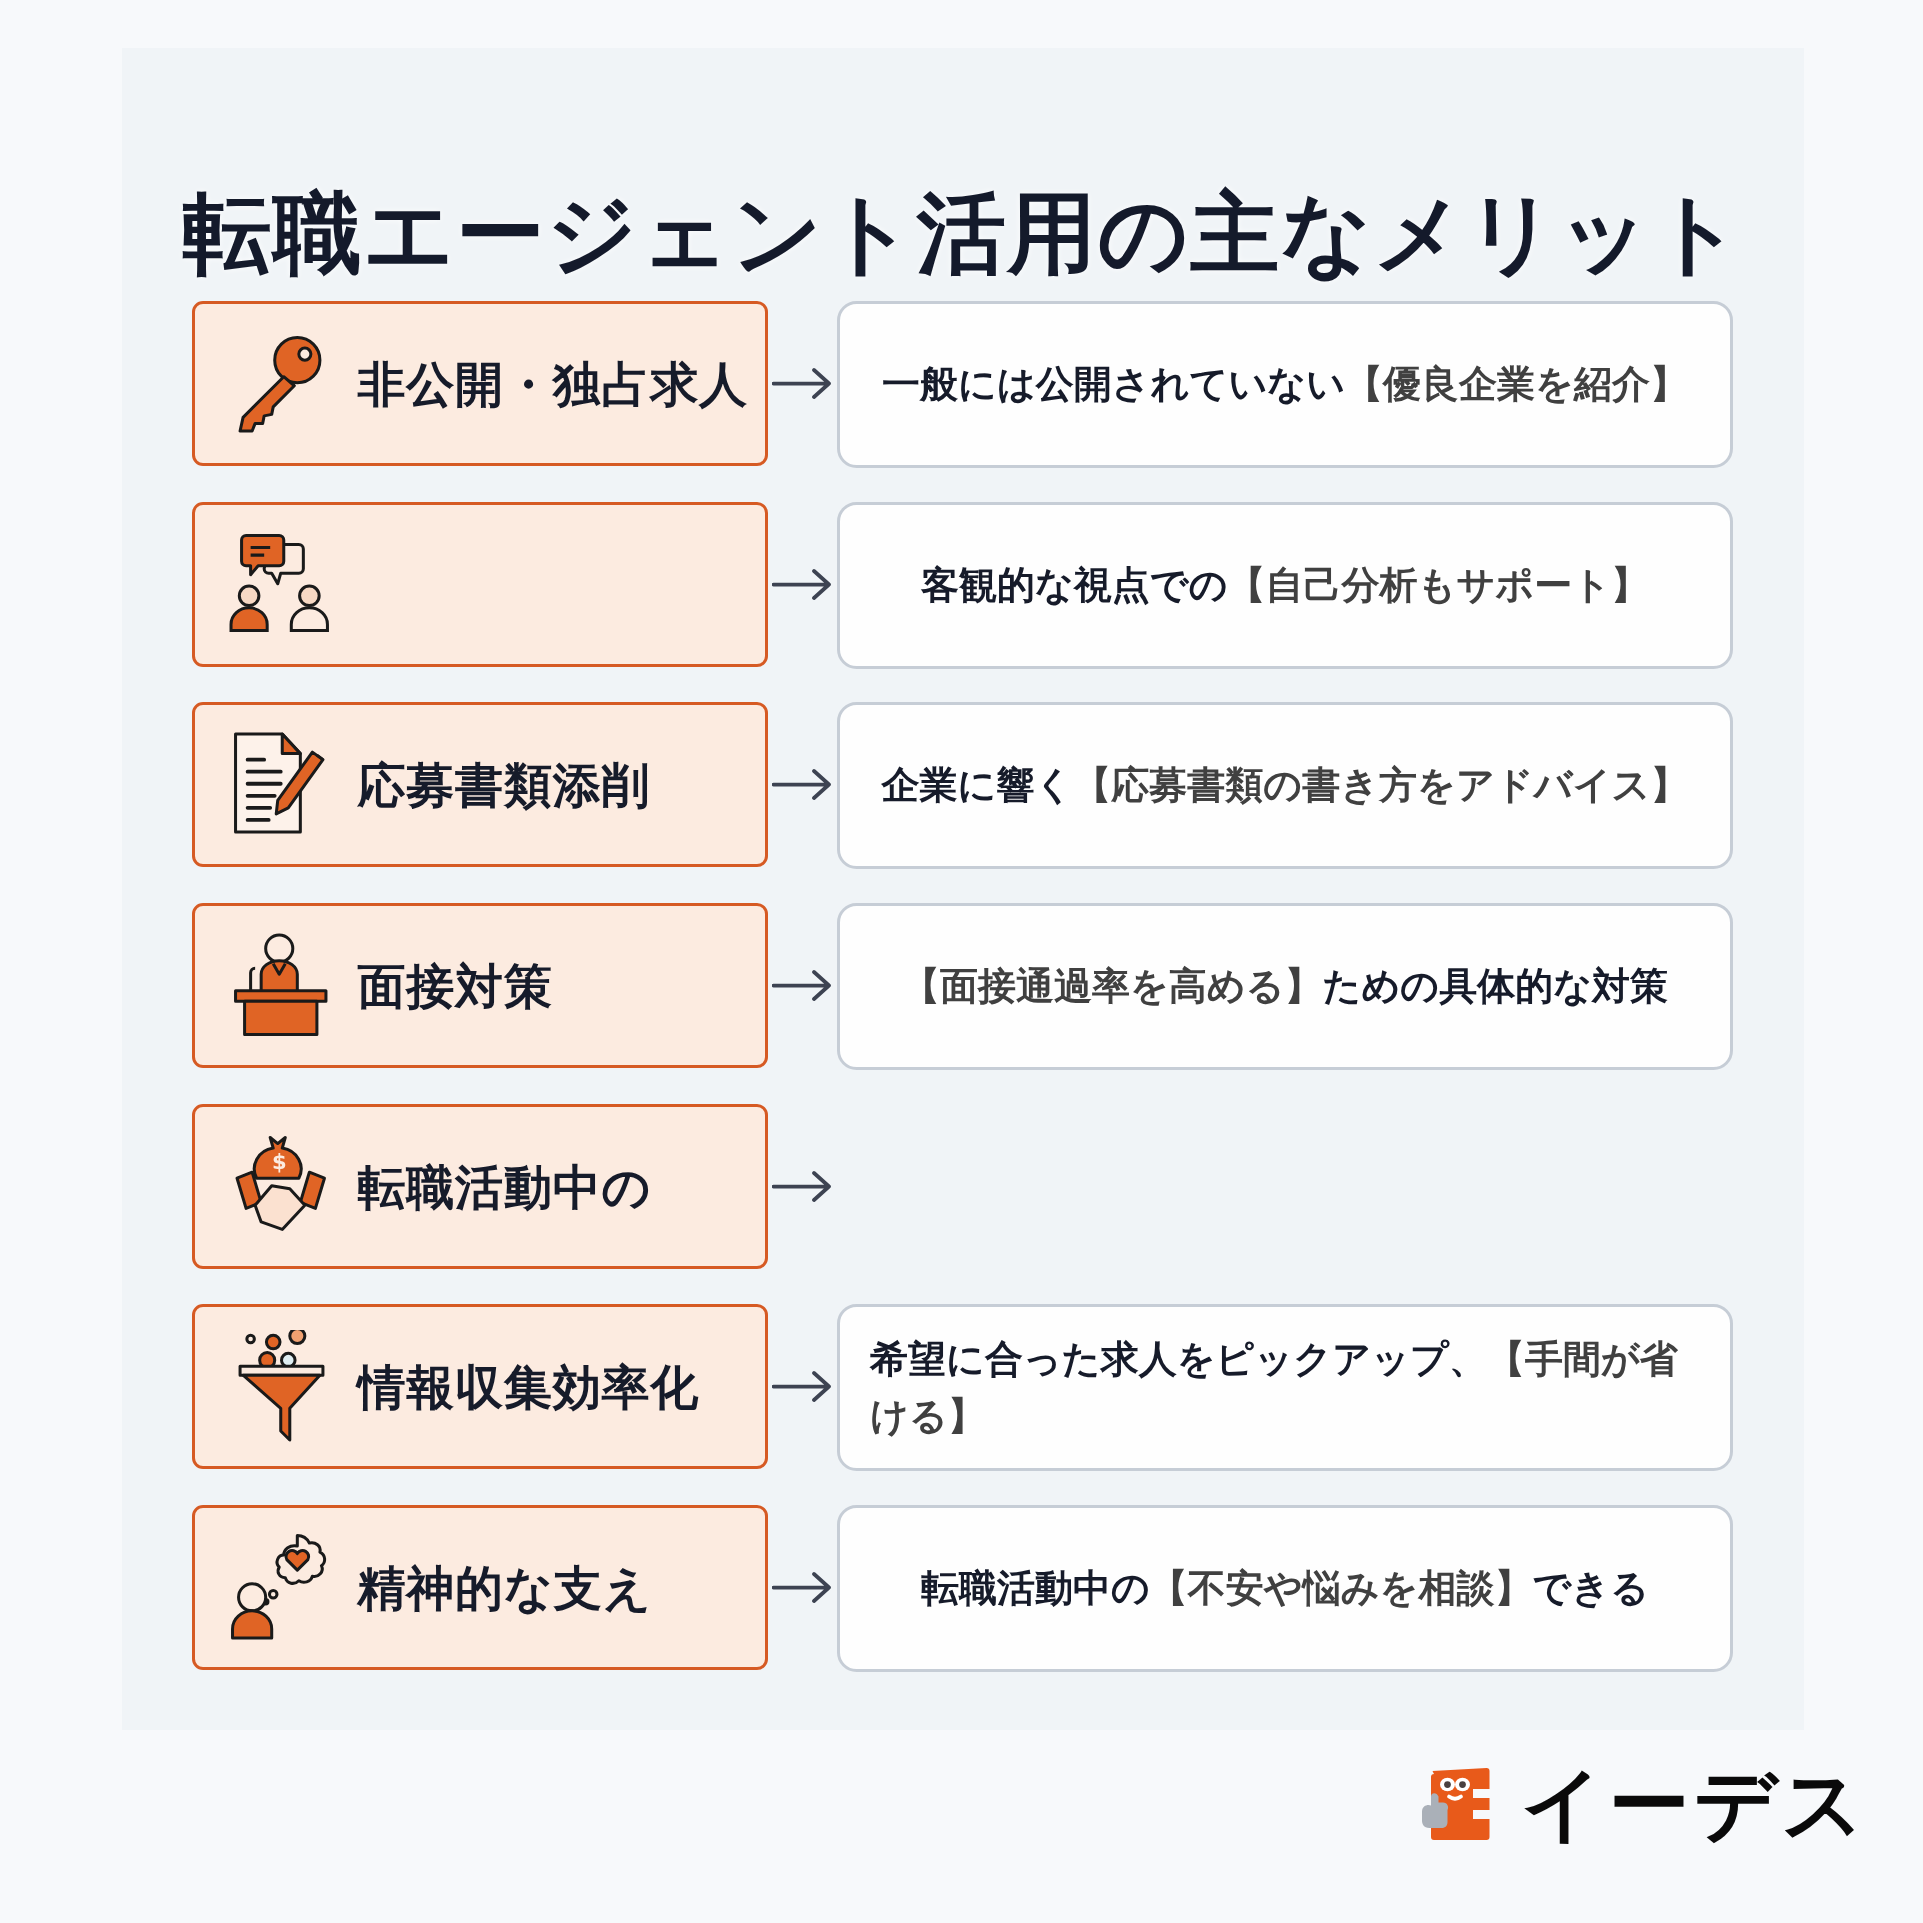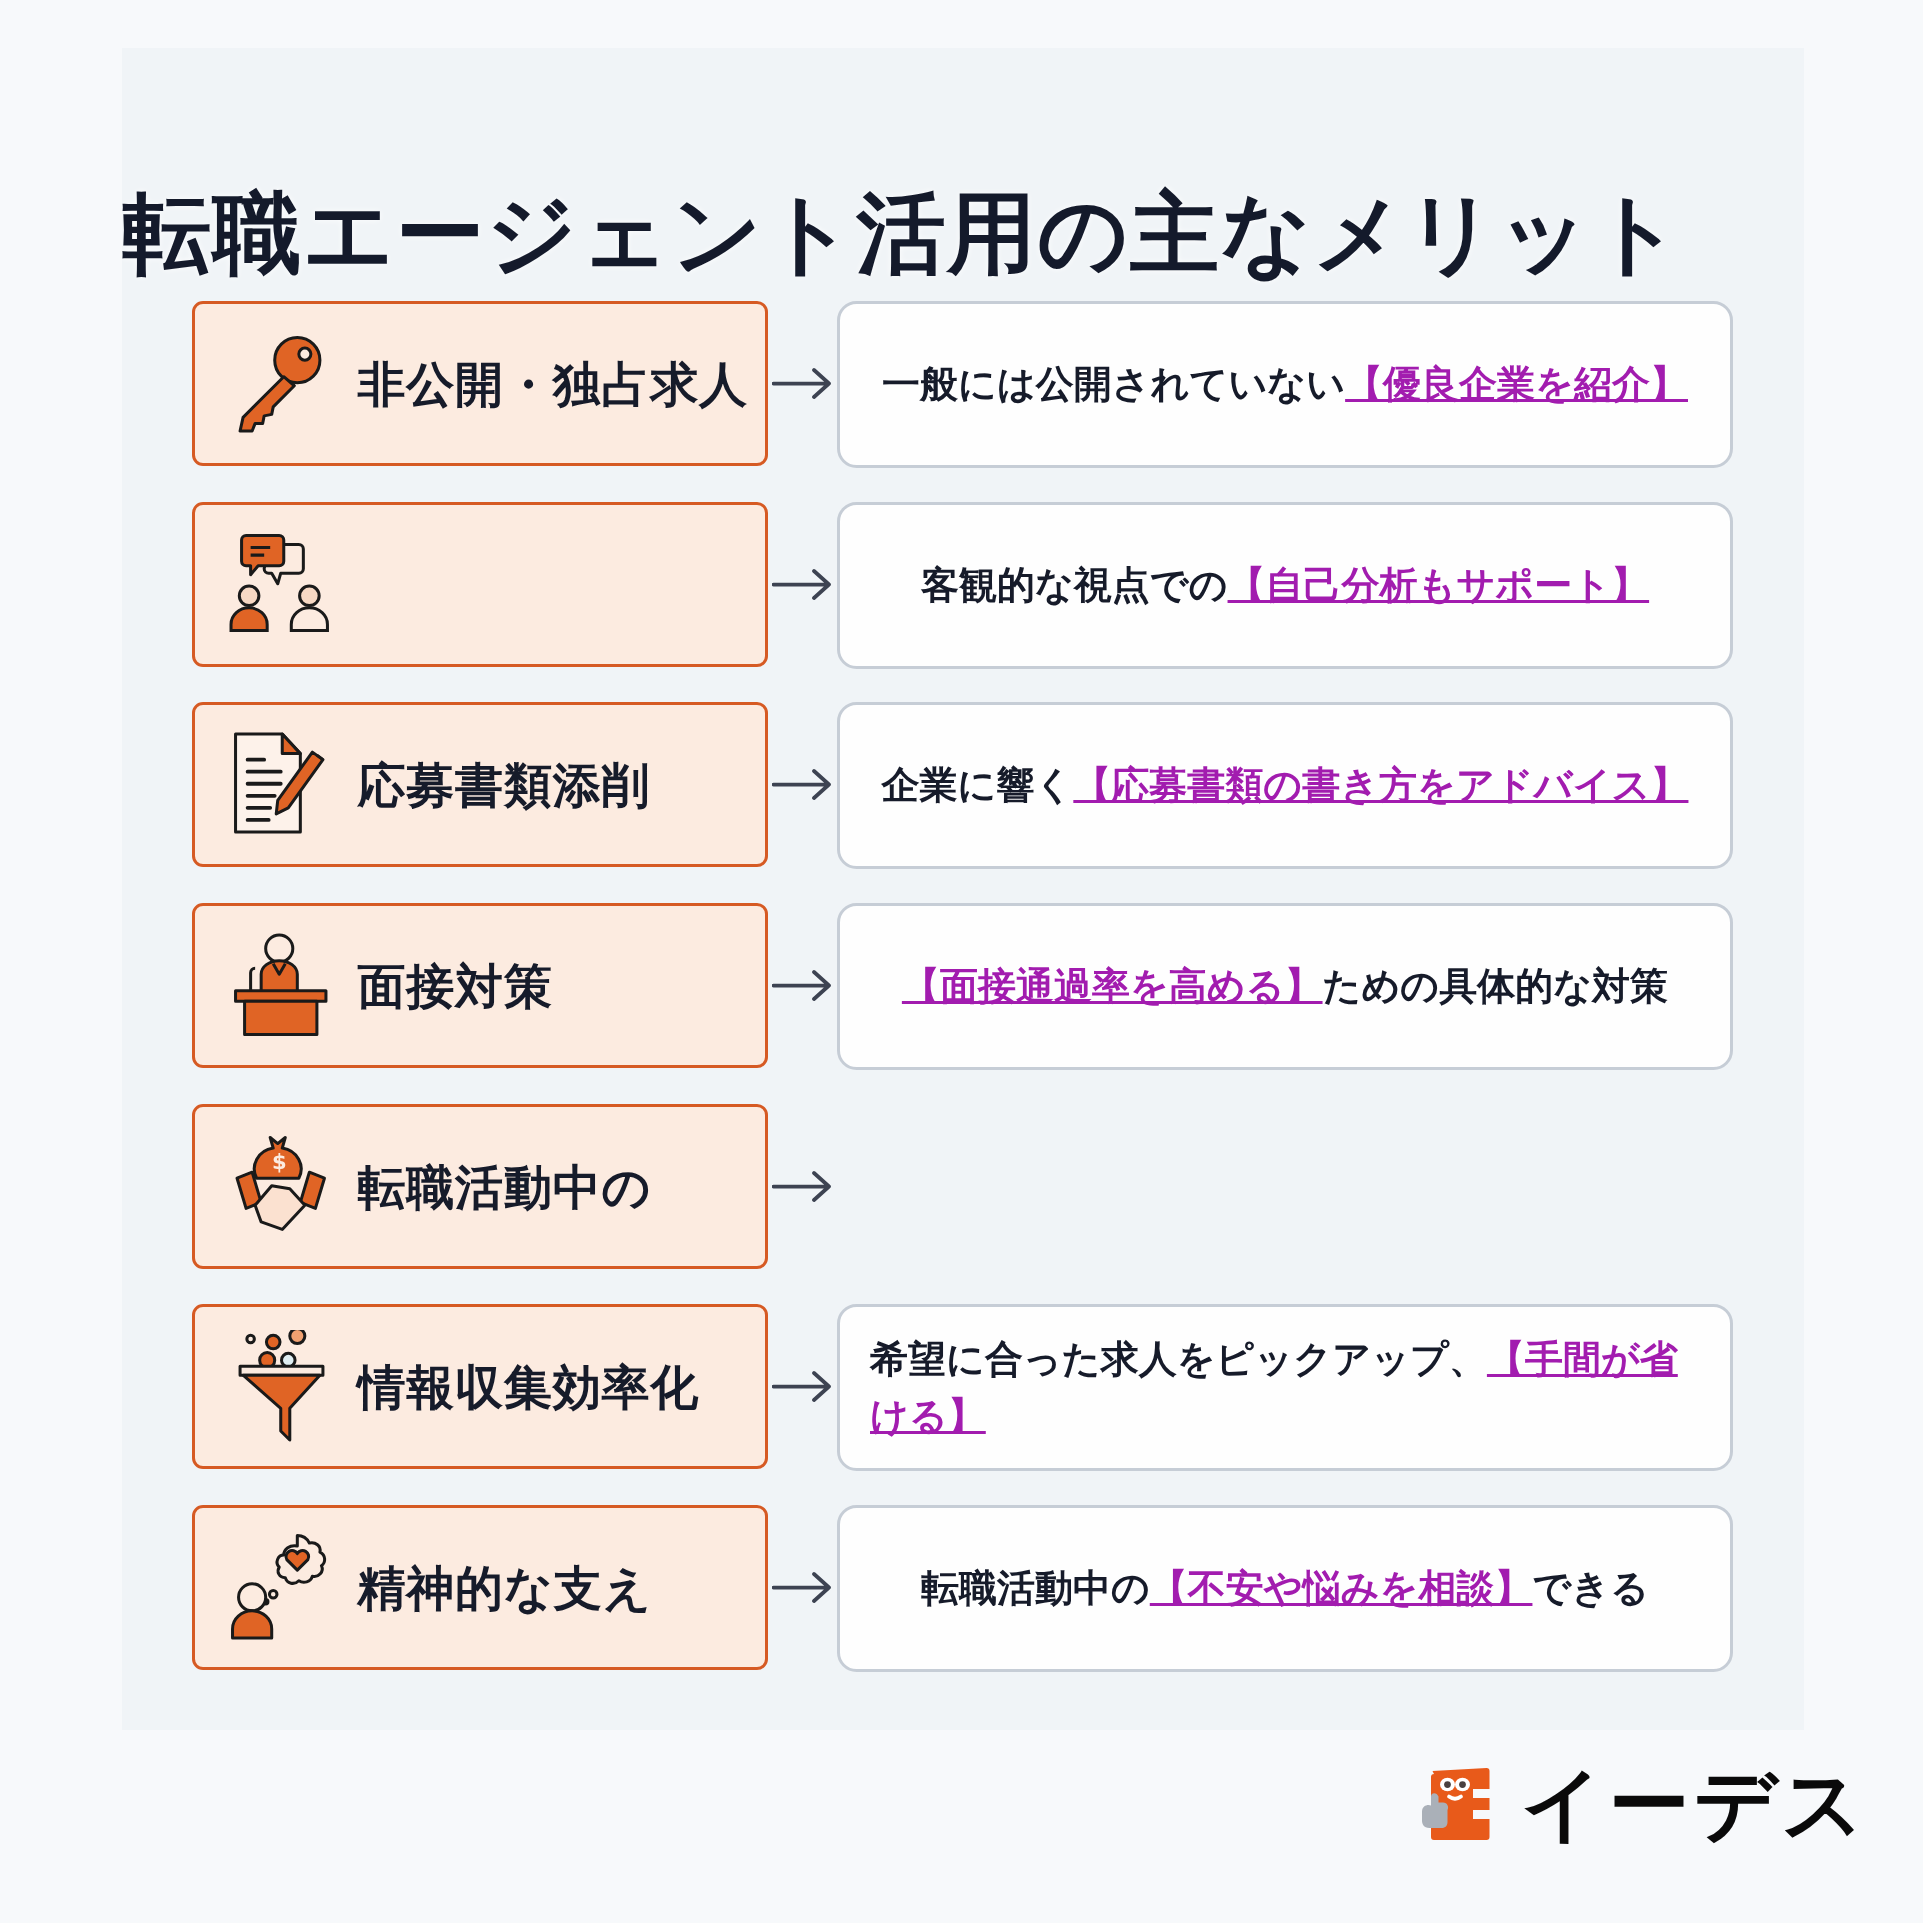--- a/index.html
+++ b/index.html
@@ -12,20 +12,21 @@
   }
   .panel {
     position: absolute;
     left: 122px; top: 48px;
     width: 1682px; height: 1682px;
     background: #f0f4f7;
   }
   .title {
     position: absolute;
     left: 0; right: 0; top: 126px;
+    text-align: center;
     font-size: 89px;
     font-weight: bold;
     color: #141a2b;
     letter-spacing: 1.5px;
     margin: 0;
     text-shadow: 0 0 6px rgba(255,255,255,0.9);
   }
   .rows {
     position: absolute;
     left: 192px; top: 301px;
@@ -74,21 +75,21 @@
     border-radius: 19.5px;
     box-sizing: border-box;
     display: flex; align-items: center; justify-content: center;
     padding: 0 30px;
     font-size: 38px;
     font-weight: bold;
     color: #161b2a;
     line-height: 1.5;
   }
   .right-box.left-align { justify-content: flex-start; padding-left: 39px; }
-  .hl { color: #a21caf; text-decoration: underline; }
+  .hl { color: #404040; }
   .logo {
     position: absolute;
     left: 1416px; top: 1762px;
     display: flex; align-items: center;
   }
   .logo-mark { width: 84px; height: 84px; }
   .logo-text {
     margin-left: 21px;
     font-size: 81px;
     font-weight: bold;

